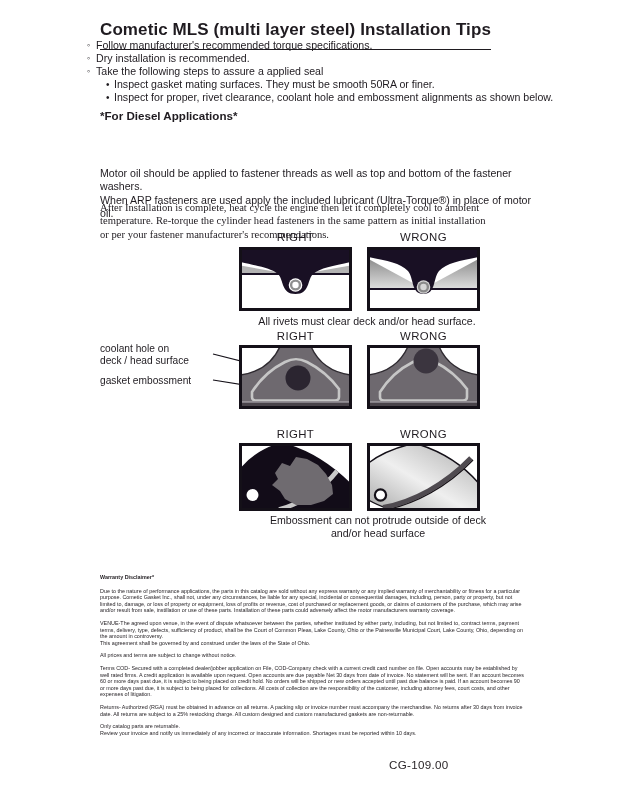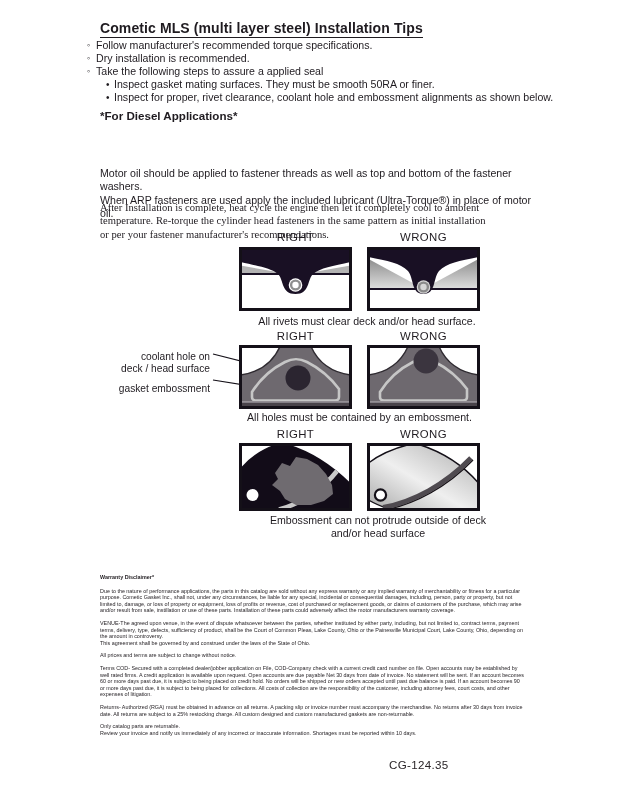--- a/index.html
+++ b/index.html
@@ -3,36 +3,36 @@
 <meta charset="utf-8">
 <style>
   * { margin:0; padding:0; box-sizing:border-box; }
   html,body { background:#ffffff; }
   .page {
     position:relative; width:618px; height:800px; background:#ffffff;
     font-family:"Liberation Sans", sans-serif; color:#1f1b20; overflow:hidden;
   }
   .abs { position:absolute; }
   .title {
-    left:100px; top:20px; font-size:14px; font-weight:bold;
-    border-bottom:1.6px solid #1f1b20; padding-bottom:1px; letter-spacing:0.1px;
+    left:100px; top:20px; font-size:17px; font-weight:bold;
+    border-bottom:1.6px solid #1f1b20; padding-bottom:9px; letter-spacing:0.1px;
   }
   .bullets { left:87px; top:39px; font-size:10.6px; line-height:13px; }
   .brow { display:flex; }
   .brow .m { width:9px; font-size:9px; }
   .brow.sub { padding-left:19px; }
   .brow.sub .m { width:8px; font-size:10px; }
   .h2 { left:100px; top:109px; font-size:11.6px; font-weight:bold; }
   .para { left:100px; width:440px; font-size:10.6px; line-height:13.4px; white-space:pre-line;margin-top:33px; }
   .p1 { top:134px; }
   .p2 { top:168px;font-family:Liberation Serif, serif; }
   .note { top:212px; }
   .dlabel { top:0; width:113px; text-align:center; font-size:11.4px; font-weight:400; letter-spacing:0.4px; }
   .caption { font-size:10.6px; line-height:12.5px; white-space:pre-line;text-align:center; }
-  .ann { font-size:10.2px; line-height:11.5px; text-align:right; white-space:pre-line;margin-top:8px; }
+  .ann { font-size:10.2px; line-height:11.5px; text-align:left; white-space:pre-line; }
   .legal { left:100px; top:574px; width:424px; font-size:5.4px; line-height:6.6px; color:#221e22; }
   .legal p { margin-bottom:6px; white-space:pre-line; }
   .legal .lh { font-weight:bold; margin-bottom:7px; }
   .footer { left:389px; top:758px; font-size:11.6px; color:#2a2528; letter-spacing:0.3px; }
   svg { display:block; }
 </style>
 </head>
 <body>
 
 <div class="page">
@@ -130,21 +130,20 @@
     <svg class="abs" style="left:267px; top:15px;" width="113" height="64" viewBox="0 0 113 64">
       <rect x="0" y="0" width="113" height="64" fill="#ffffff"></rect>
       <path d="M1.5,62.5 L1.5,30 Q30,26 41,1.5 L72,1.5 Q83,26 111.5,30 L111.5,62.5 Z" fill="#6e696f" stroke="#2e2a30" stroke-width="1.4"></path>
       <path d="M13,47 C20,36 32,24 46,17 C54,13 60,13 68,17 C82,24 94,36 100,44 L100,52 Q100,55.5 96,55.5 L17,55.5 Q13,55.5 13,52 Z" fill="none" stroke="#c6c6c6" stroke-width="2.6"></path>
       <circle cx="59" cy="16" r="12.5" fill="#3b353f"></circle>
       <rect x="1.5" y="56" width="110" height="1.6" fill="#948f95"></rect>
       <rect x="1.5" y="58" width="110" height="4.5" fill="#49434a"></rect>
       <rect x="1.5" y="1.5" width="110" height="61" fill="none" stroke="#141018" stroke-width="3"></rect>
     </svg>
 
-    <div class="abs caption" style="left:139px; top:81px; width:241px; text-align:center;">All holes must be contained by an embossment.</div>
   </div>
 
   <div class="abs" style="left:239px; top:428px;">
     <div class="abs dlabel" style="left:0;">RIGHT</div>
     <div class="abs dlabel" style="left:128px;">WRONG</div>
 
     <svg class="abs" style="left:0; top:15px;" width="113" height="68" viewBox="0 0 113 68">
       <rect x="0" y="0" width="113" height="68" fill="#120c18"></rect>
       <path d="M1.5,1.5 L36,1.5 Q15,9 1.5,25 Z" fill="#ffffff"></path>
       <path d="M50,1.5 L111.5,1.5 L111.5,40 Q83,12 50,1.5 Z" fill="#ffffff"></path>
@@ -184,15 +183,15 @@
     <p>Due to the nature of performance applications, the parts in this catalog are sold without any express warranty or any implied warranty of merchantability or fitness for a particular purpose.  Cometic Gasket Inc., shall not, under any circumstances, be liable for any special, incidental or consequential damages, including, person, party or property, but not limited to, damage, or loss of property or equipment, loss of profits or revenue, cost of purchased or replacement goods, or claims of customers of the purchase, which may arise and/or result from sale, instillation or use of these parts.  Installation of these parts could adversely affect the motor manufacturers warranty coverage.</p>
     <p>VENUE-The agreed upon venue, in the event of dispute whatsoever between the parties, whether instituted by either party, including, but not limited to, contract terms, payment terms, delivery, type, defects, sufficiency of product, shall be the Court of Common Pleas, Lake County, Ohio or the Painesville Municipal Court, Lake County, Ohio, depending on the amount in controversy.
 This agreement shall be governed by and construed under the laws of the State of Ohio.</p>
     <p>All prices and terms are subject to change without notice.</p>
     <p>Terms COD- Secured with a completed dealer/jobber application on File, COD-Company check with a current credit card number on file.  Open accounts may be established by well rated firms.  A credit application is available upon request.  Open accounts are due payable Net 30 days from date of invoice.  No statement will be sent.  If an account becomes 60 or more days past due, it is subject to being placed on credit hold.  No orders will be shipped or new orders accepted until past due balance is paid.  If an account becomes 90 or more days past due, it is subject to being placed for collections.  All costs of collection are the responsibility of the customer, including attorney fees, court costs, and other expenses of litigation.</p>
     <p>Returns- Authorized (RGA) must be obtained in advance on all returns.  A packing slip or invoice number must accompany the merchandise.  No returns after 30 days from invoice date.  All returns are subject to a 25% restocking charge.  All custom designed and custom manufactured gaskets are non-returnable.</p>
     <p>Only catalog parts are returnable.
 Review your invoice and notify us immediately of any incorrect or inaccurate information.  Shortages must be reported within 10 days.</p>
   </div>
 
-  <div class="abs footer">CG-124.35</div>
+  <div class="abs footer">CG-109.00</div>
 
 </div>
 
 </body></html>

